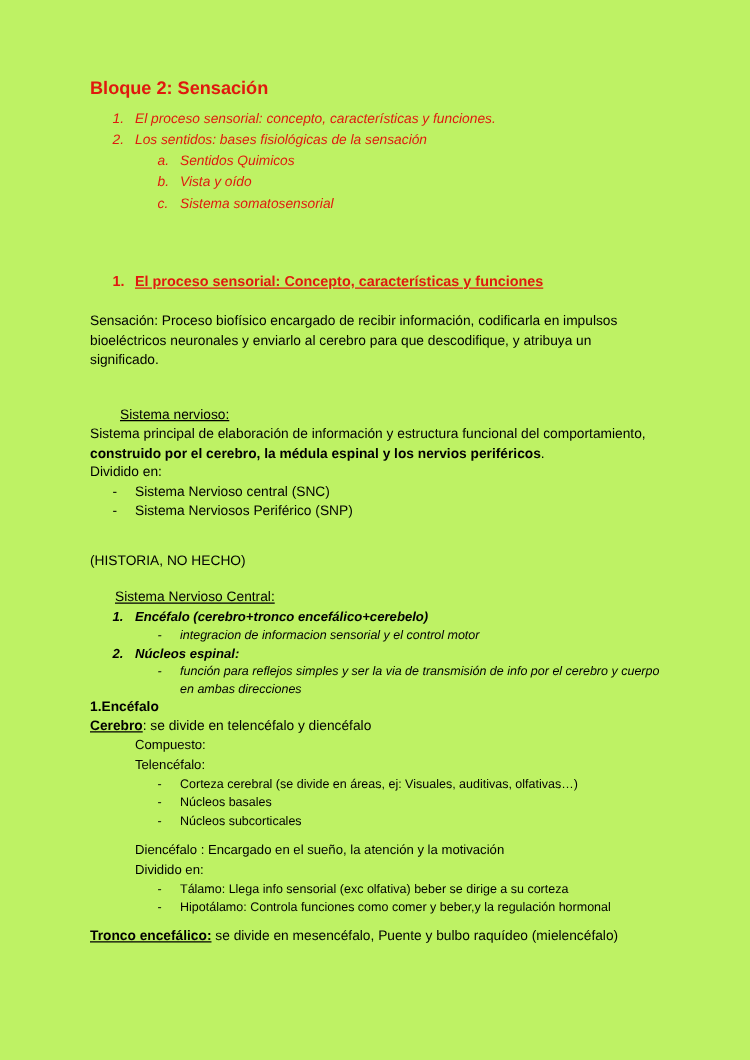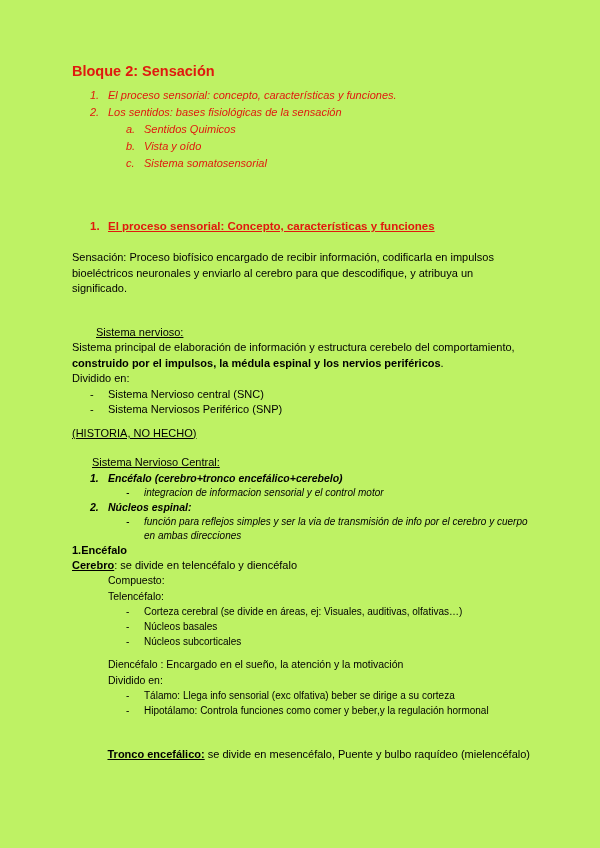--- a/index.html
+++ b/index.html
@@ -17,29 +17,29 @@
   .lvl1{margin-left:18px;}
   .lvl2{margin-left:54px;}
   .ind1{margin-left:36px;}
   .toc-row{color:var(--red);font-style:italic;line-height:17px;}
   .section-heading{margin-top:46px;color:var(--red);font-weight:bold;font-size:11.5px;line-height:16px;}
   .underline{text-decoration:underline;}
   .bold{font-weight:bold;}
   .para-sensacion{margin:16px 0 17px 0;}
   .sn-heading{margin-top:28px;margin-left:24px;}
   .para-sn{margin:0;}
-  .historia{margin-top:8px;text-decoration:underline;}
+  .historia{margin-top:24px;}
   .snc-heading{margin-top:14px;margin-left:20px;}
   .snc-item{font-size:10.5px;font-weight:bold;font-style:italic;line-height:15px;}
   .snc-sub{font-size:10px;font-style:italic;line-height:14px;}
   .enc-heading{font-weight:bold;line-height:15px;}
   .mid{font-size:10.5px;line-height:15.5px;}
   .small{font-size:10px;line-height:15px;}
   .dien{margin-top:8px;}
-  .tronco{margin-top:29px;text-align:right;}
+  .tronco{margin-top:8px;}
 </style>
 </head>
 <body>
 
 <div class="page">
 
   <div class="title">Bloque 2: Sensación</div>
 
   <div class="row lvl1 toc-row">
     <span class="marker">1.</span>
@@ -63,21 +63,21 @@
   </div>
 
   <div class="row lvl1 section-heading">
     <span class="marker">1.</span>
     <span class="txt underline">El proceso sensorial: Concepto, características y funciones</span>
   </div>
 
   <p class="para-sensacion">Sensación: Proceso biofísico encargado de recibir información, codificarla en impulsos bioeléctricos neuronales y enviarlo al cerebro para que descodifique, y atribuya un significado.</p>
 
   <div class="sn-heading underline">Sistema nervioso:</div>
-  <p class="para-sn"><span>Sistema principal de elaboración de información y estructura cerebelo del comportamiento, </span><span class="bold">construido por el impulsos, la médula espinal y los nervios periféricos</span><span>.</span></p>
+  <p class="para-sn"><span>Sistema principal de elaboración de información y estructura funcional del comportamiento, </span><span class="bold">construido por el cerebro, la médula espinal y los nervios periféricos</span><span>.</span></p>
   <div>Dividido en:</div>
   <div class="row lvl1">
     <span class="marker">-</span>
     <span class="txt">Sistema Nervioso central (SNC)</span>
   </div>
   <div class="row lvl1">
     <span class="marker">-</span>
     <span class="txt">Sistema Nerviosos Periférico (SNP)</span>
   </div>
 

